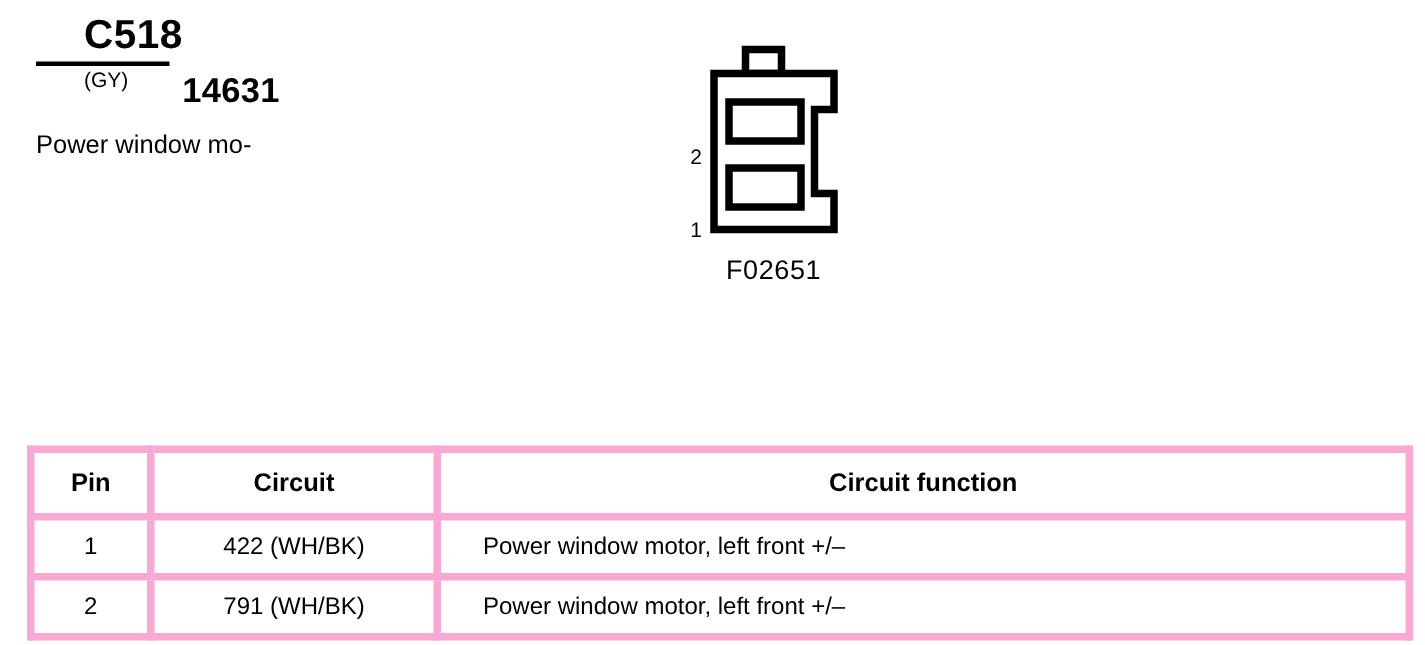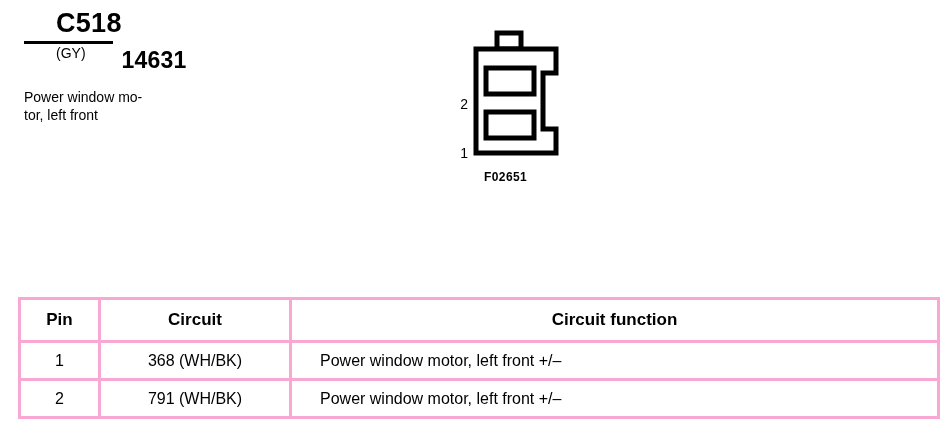--- a/index.html
+++ b/index.html
@@ -51,21 +51,21 @@
   }
   #part-number {
     font-size: 23px;
     font-weight: bold;
     letter-spacing: 0.2px;
     line-height: 28px;
     margin-top: 2px;
     text-align: center;
   }
   #connector-description {
-    font-size: 14px;
+    font-size: 17px;
     line-height: 18px;
     margin-top: 14px;
     width: 175px;
   }
 
   
   #connector-drawing {
     position: absolute;
     left: 440px;
     top: 22px;
@@ -83,45 +83,44 @@
     line-height: 14px;
     text-align: right;
     width: 16px;
   }
   #pin-label-2 { left: 12px; top: 75px; }
   #pin-label-1 { left: 12px; top: 124px; }
   #connector-figure-code {
     position: absolute;
     left: 44px;
     top: 148px;
-    font-size: 12px;
+    font-size: 18px;
     letter-spacing: 0.4px;
     white-space: nowrap;
-    font-weight: bold;
   }
 
   
   #pin-table-wrap {
     position: absolute;
     left: 18px;
     top: 297px;
     width: 919px;
   }
   table.pin-table {
     border-collapse: collapse;
     width: 100%;
     table-layout: fixed;
   }
   table.pin-table col.col-pin      { width: 80px; }
   table.pin-table col.col-circuit  { width: 191px; }
   table.pin-table col.col-function { width: 648px; }
 
   table.pin-table th,
   table.pin-table td {
-    border: 3px solid #f9a8d4;
+    border: 5px solid #f9a8d4;
     padding: 0;
     height: 35px;
     vertical-align: middle;
   }
   table.pin-table th {
     font-size: 17px;
     font-weight: bold;
     text-align: center;
     height: 40px;
   }
@@ -141,21 +140,20 @@
 
 <div id="header-block">
   <div id="connector-id-row">
     <span id="connector-id">C518</span>
     <span id="connector-color">(GY)</span>
   </div>
   <div id="id-rule"></div>
   <div id="part-number">14631</div>
   <div id="connector-description">
     <div>Power window mo-</div>
-    <div>tor, left front</div>
   </div>
 </div>
 
 <div id="connector-drawing">
 
   <svg id="connector-svg" width="150" height="145" viewBox="0 0 150 145">
 
     <rect x="57" y="11" width="24" height="16" fill="#ffffff" stroke="#000000" stroke-width="5"></rect>
 
     <path d="M 36 27 L 116 27 L 116 51 L 103 51 L 103 107 L 116 107 L 116 131 L 36 131 Z" fill="#ffffff" stroke="#000000" stroke-width="5" stroke-linejoin="miter"></path>
@@ -181,21 +179,21 @@
     <thead>
       <tr>
         <th>Pin</th>
         <th>Circuit</th>
         <th>Circuit function</th>
       </tr>
     </thead>
     <tbody>
       <tr>
         <td class="cell-pin">1</td>
-        <td class="cell-circuit">368 (WH/BK)</td>
+        <td class="cell-circuit">422 (WH/BK)</td>
         <td class="cell-function">Power window motor, left front +/–</td>
       </tr>
       <tr>
         <td class="cell-pin">2</td>
         <td class="cell-circuit">791 (WH/BK)</td>
         <td class="cell-function">Power window motor, left front +/–</td>
       </tr>
     </tbody>
   </table>
 </div>

